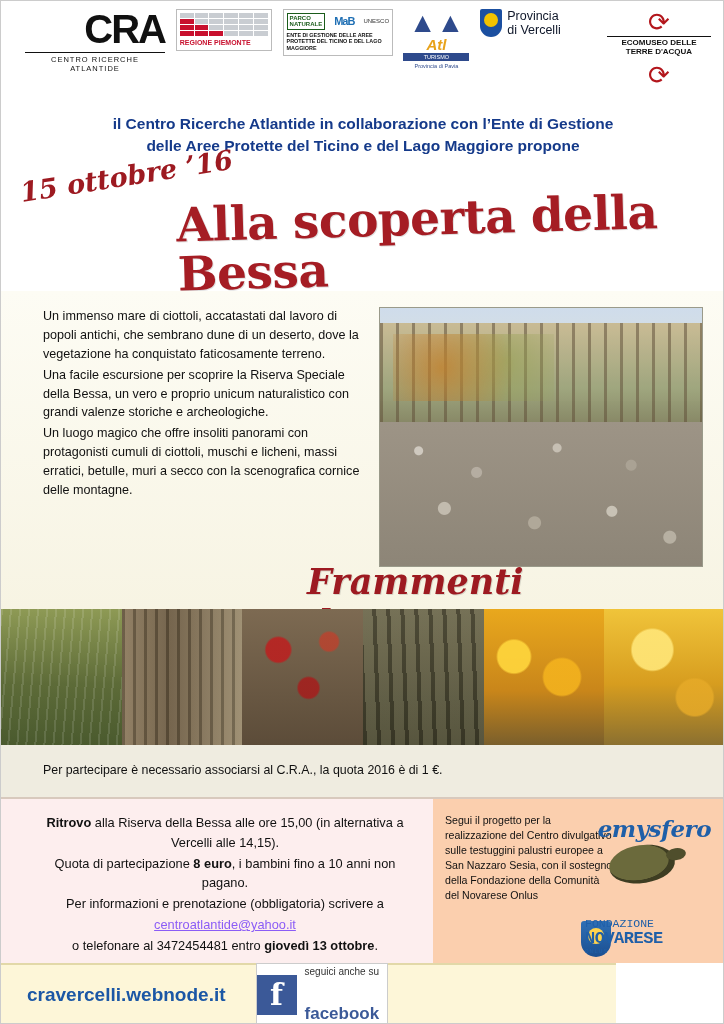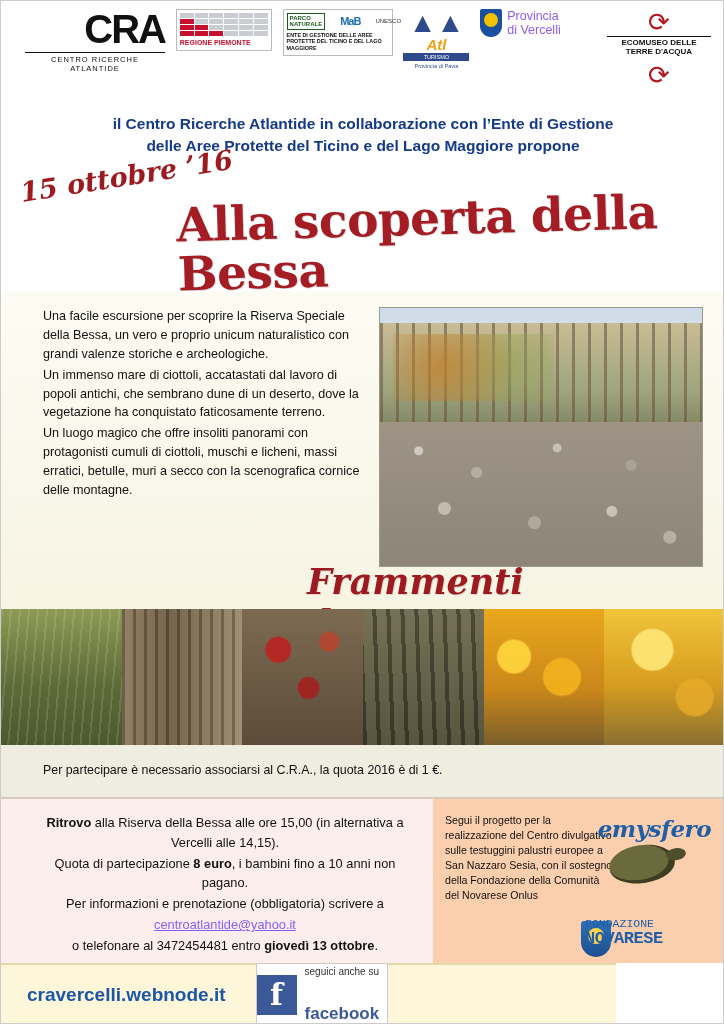--- a/index.html
+++ b/index.html
@@ -81,21 +81,21 @@
   .logo-ente {
     width: 110px;
     border: 1px solid #bbb;
     background: #fff;
     padding: 3px;
     box-sizing: border-box;
   }
   .ente-row {
     display: flex;
     align-items: center;
-    gap: 15px;
+    gap: 9px;
     margin-bottom: 2px;
   }
   .ente-badge {
     font-size: 6px;
     line-height: 1.05;
     color: #1a5c1a;
     font-weight: bold;
     border: 1px solid #1a5c1a;
     padding: 1px 2px;
   }
@@ -155,21 +155,21 @@
   .prov-shield::after {
     content: "";
     position: absolute;
     left: 4px; top: 4px;
     width: 14px; height: 14px;
     background: #f2c200;
     border-radius: 50%;
   }
   .prov-txt {
     font-size: 12.5px;
-    color: #8b5cf6;
+    color: #0f172a;
     line-height: 1.15;
   }
   .logo-eco {
     width: 104px;
     text-align: center;
   }
   .eco-mark {
     font-size: 26px;
     color: #b3161c;
     line-height: 1;
@@ -623,22 +623,22 @@
     <div>il Centro Ricerche Atlantide in collaborazione con l’Ente di Gestione</div>
     <div>delle Aree Protette del Ticino e del Lago Maggiore propone</div>
   </div>
 
   <div class="date-tag">15 ottobre ’16</div>
   <div class="main-title">Alla scoperta della Bessa</div>
 
   <div class="content-band"></div>
 
   <div class="desc">
+    <p>Un immenso mare di ciottoli, accatastati dal lavoro di popoli antichi, che sembrano dune di un deserto, dove la vegetazione ha conquistato faticosamente terreno.</p>
     <p>Una facile escursione per scoprire la Riserva Speciale della Bessa, un vero e proprio unicum naturalistico con grandi valenze storiche e archeologiche.</p>
-    <p>Un immenso mare di ciottoli, accatastati dal lavoro di popoli antichi, che sembrano dune di un deserto, dove la vegetazione ha conquistato faticosamente terreno.</p>
     <p>Un luogo magico che offre insoliti panorami con protagonisti cumuli di ciottoli, muschi e licheni, massi erratici, betulle, muri a secco con la scenografica cornice delle montagne.</p>
   </div>
 
   <div class="photo-main">
     <div class="sky"></div>
     <div class="trees"></div>
     <div class="autumn"></div>
     <div class="grassband"></div>
     <div class="gravel"></div>
   </div>

